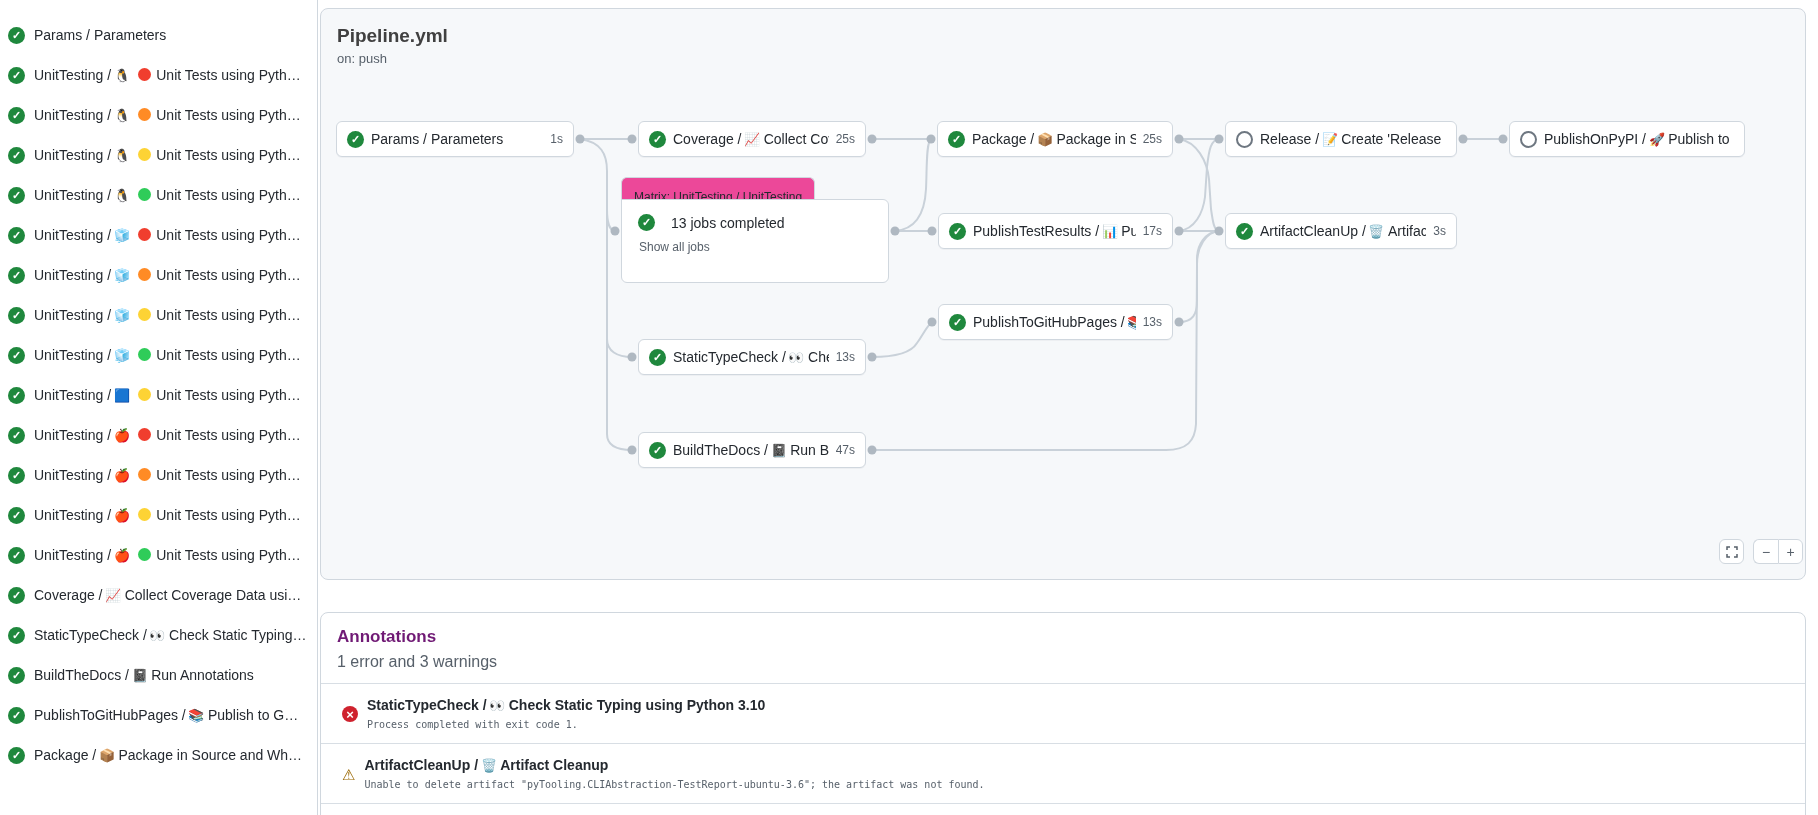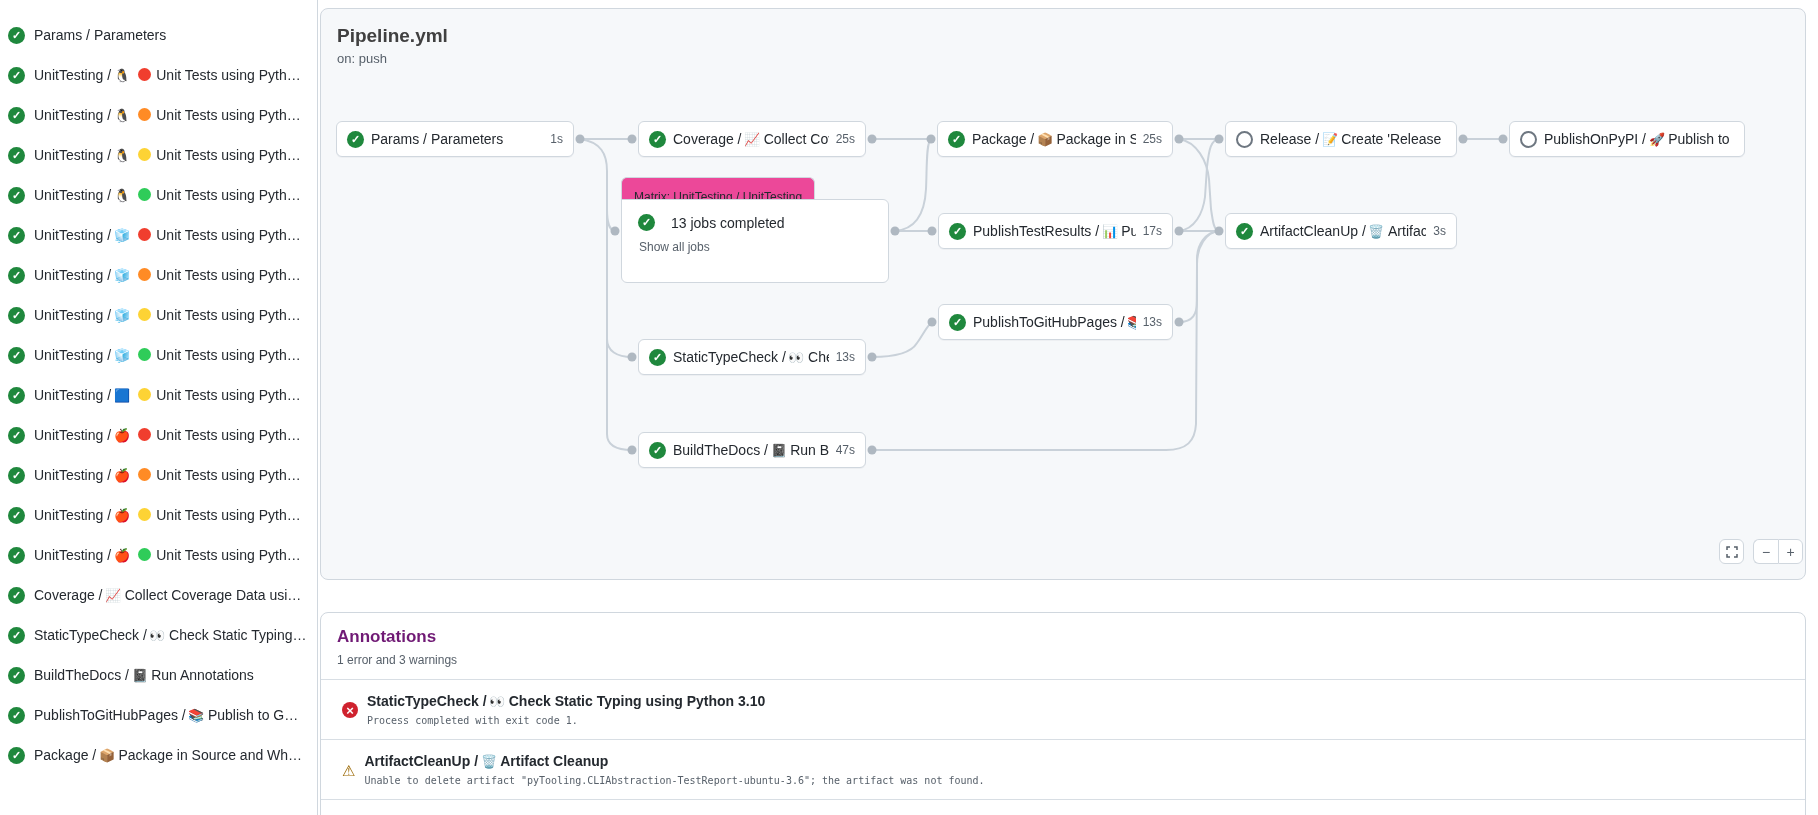--- a/index.html
+++ b/index.html
@@ -47,21 +47,21 @@
   .gctl { position:absolute; display:flex; }
   .gbtn { width:25px; height:25px; background:#fff; border:1px solid #d0d7de; display:flex; align-items:center; justify-content:center; color:#57606a; font-size:14px; cursor:pointer; }
   .gbtn.fs { border-radius:6px; }
   .gbtn.zo { border-radius:6px 0 0 6px; border-right:none; }
   .gbtn.zi { border-radius:0 6px 6px 0; }
 
   
   .ann-card { position:absolute; left:320px; top:612px; width:1486px; height:240px; background:#fff; border:1px solid #d0d7de; border-radius:8px; overflow:hidden; }
   .ann-head { padding:14px 16px 12px; }
   .ann-title { font-size:17px; font-weight:bold; color:#701a75; }
-  .ann-sub { margin-top:6px; font-size:12px; color:#57606a; }
+  .ann-sub { margin-top:6px; font-size:16px; color:#57606a; }
   .ann-row { border-top:1px solid #d8dee4; padding:13px 16px 13px 21px; display:flex; align-items:center; gap:9px; }
   .ann-ic { flex:none; margin-top:1px; }
   .ann-ic.error { width:16px; height:16px; border-radius:50%; background:#cf222e; color:#fff; display:flex; align-items:center; justify-content:center; }
   .ann-ic.error::after { content:"×"; font-size:13px; font-weight:bold; line-height:1; }
   .ann-ic.warning { color:#9a6700; font-size:15px; line-height:1; }
   .ann-row .rt { font-size:14px; font-weight:bold; color:#24292f; cursor:pointer; }
   .ann-row .rm { margin-top:6px; font-family:"DejaVu Sans Mono", monospace; font-size:10px; color:#57606a; }
 </style>
 </head>
 <body>

